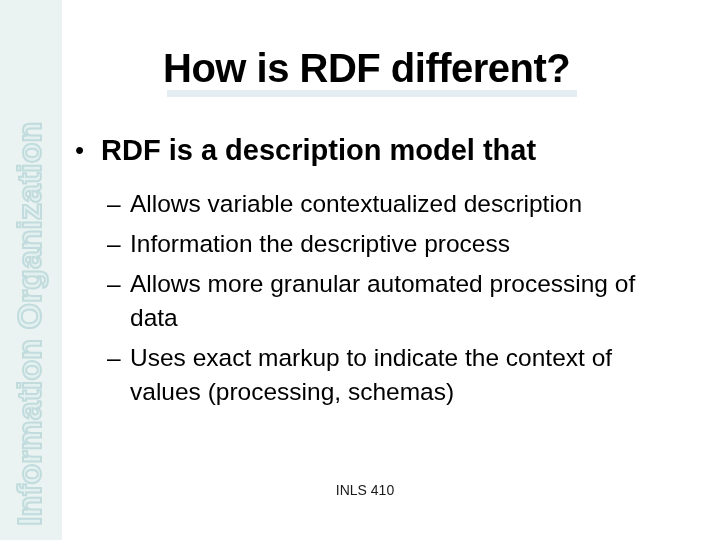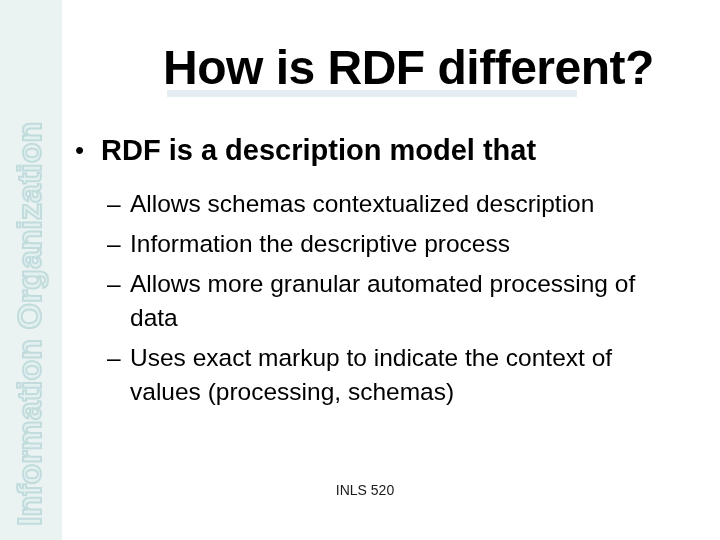--- a/index.html
+++ b/index.html
@@ -38,21 +38,21 @@
     font-weight: bold;
     letter-spacing: 0px;
     color: var(--sidebar-text);
     -webkit-text-stroke: 2px var(--sidebar-stroke);
   }
 
   .title {
     position: absolute;
     left: 163px;
     top: 44px;
-    font-size: 48px;
+    font-size: 40px;
     line-height: 48px;
     letter-spacing: -0.5px;
     color: var(--text);
     white-space: nowrap;
   }
   .title-underline {
     position: absolute;
     left: 167px;
     top: 90px;
     width: 410px;
@@ -125,34 +125,34 @@
 
   <div class="content">
     <div class="lvl1">
       <span class="marker">•</span>
       <span class="lvl1-text">RDF is a description model that</span>
     </div>
 
     <ul class="sublist">
       <li>
         <span class="marker">–</span>
-        <span class="sub-text">Allows schemas contextualized description</span>
+        <span class="sub-text">Allows variable contextualized description</span>
       </li>
       <li>
         <span class="marker">–</span>
         <span class="sub-text">Information the descriptive process</span>
       </li>
       <li>
         <span class="marker">–</span>
         <span class="sub-text">Allows more granular automated processing of data</span>
       </li>
       <li>
         <span class="marker">–</span>
         <span class="sub-text">Uses exact markup to indicate the context of values (processing, schemas)</span>
       </li>
     </ul>
   </div>
 
   <div class="footer">
-    <div>INLS 520</div>
+    <div>INLS 410</div>
   </div>
 
 </div>
 
 </body></html>

